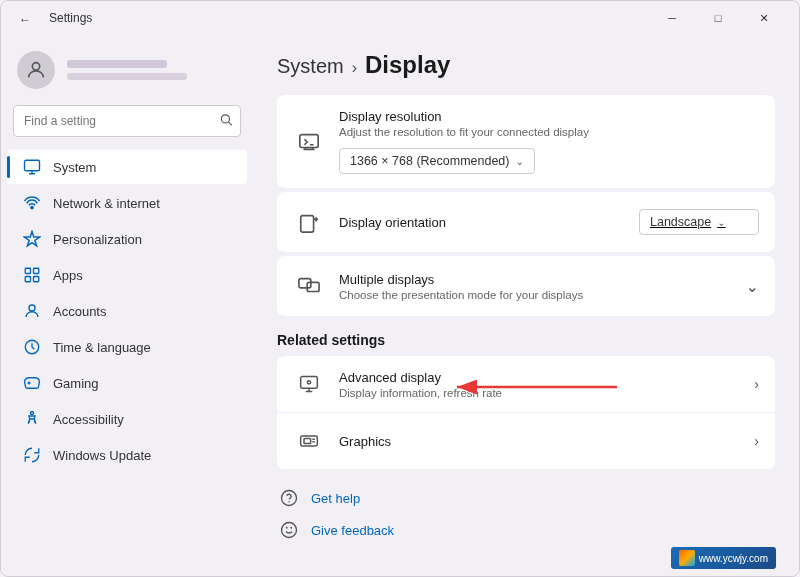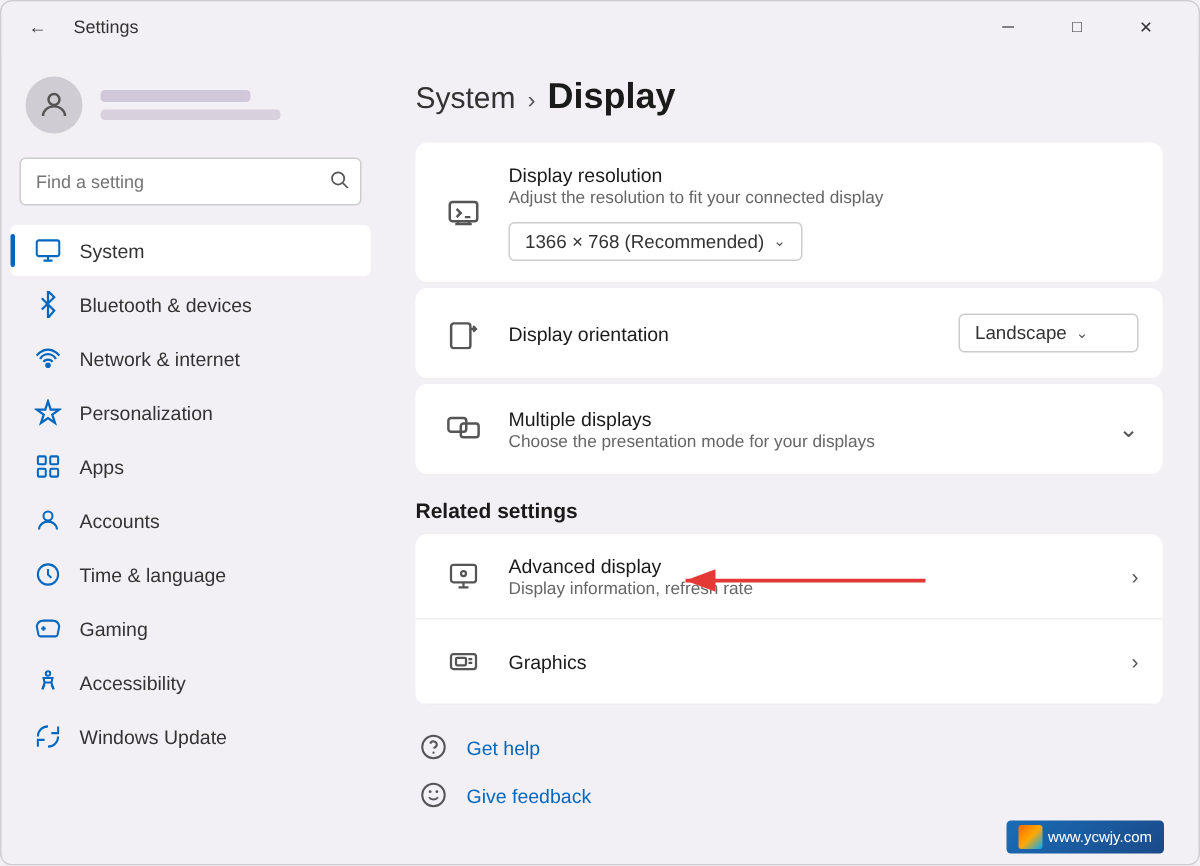--- a/index.html
+++ b/index.html
@@ -281,20 +281,21 @@
 
     .row-subtitle {
       font-size: 11.5px;
       color: #666;
     }
 
     .row-control {
       display: flex;
       align-items: center;
       gap: 6px;
+      text-decoration: underline;
     }
 
     .dropdown-btn {
       display: flex;
       align-items: center;
       gap: 6px;
       padding: 5px 10px;
       border: 1px solid #ccc;
       border-radius: 4px;
       background: white;
@@ -445,28 +446,20 @@
         <div class="nav-icon">
           <svg width="18" height="18" viewBox="0 0 24 24" fill="none" stroke="#0067c0" stroke-width="1.8">
             <rect x="2" y="3" width="20" height="14" rx="2"></rect>
             <line x1="8" y1="21" x2="16" y2="21"></line>
             <line x1="12" y1="17" x2="12" y2="21"></line>
           </svg>
         </div>
         <span class="nav-label">System</span>
       </div>
 
-      <div class="nav-item">
-        <div class="nav-icon">
-          <svg width="18" height="18" viewBox="0 0 24 24" fill="none" stroke="#0067c0" stroke-width="2">
-            <path d="M6.5 6.5l11 11L12 24V0l5.5 5.5-11 11"></path>
-          </svg>
-        </div>
-        <span class="nav-label">Bluetooth &amp; devices</span>
-      </div>
 
       <div class="nav-item">
         <div class="nav-icon">
           <svg width="18" height="18" viewBox="0 0 24 24" fill="none" stroke="#0067c0" stroke-width="2">
             <path d="M5 12.5C5 12.5 7 8 12 8s7 4.5 7 4.5"></path>
             <path d="M8 15c0 0 1.2-2 4-2s4 2 4 2"></path>
             <circle cx="12" cy="18" r="1.5" fill="#0067c0"></circle>
             <path d="M2 9.5C2 9.5 5.5 4 12 4s10 5.5 10 5.5"></path>
           </svg>
         </div>

